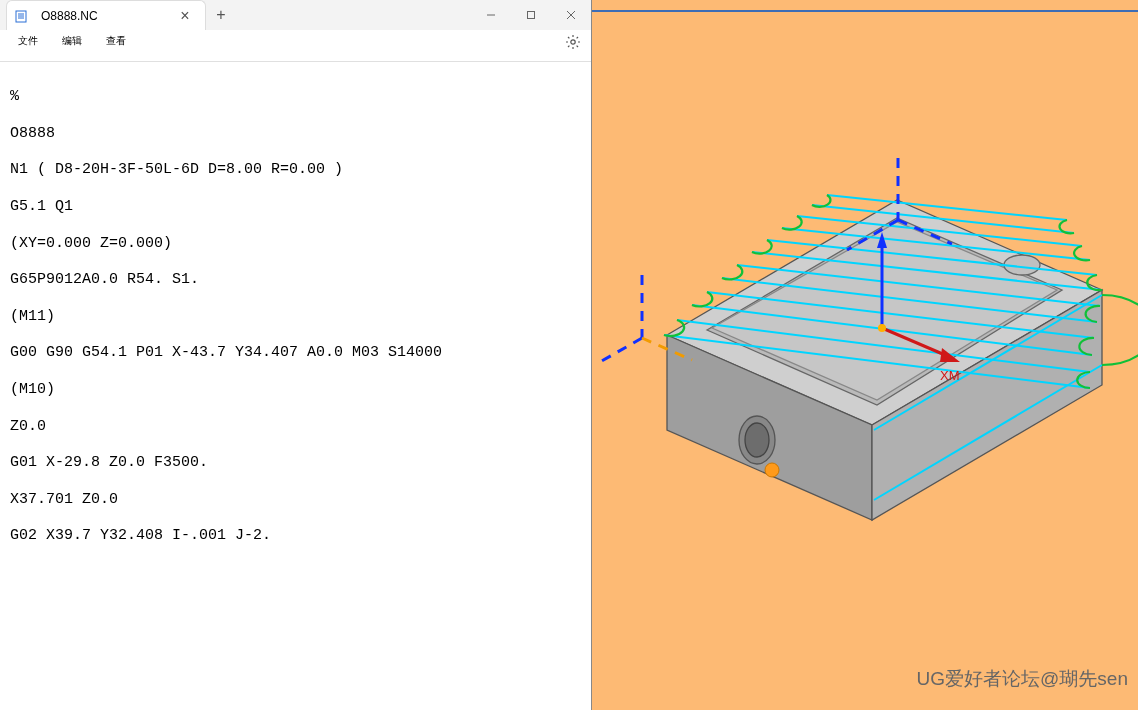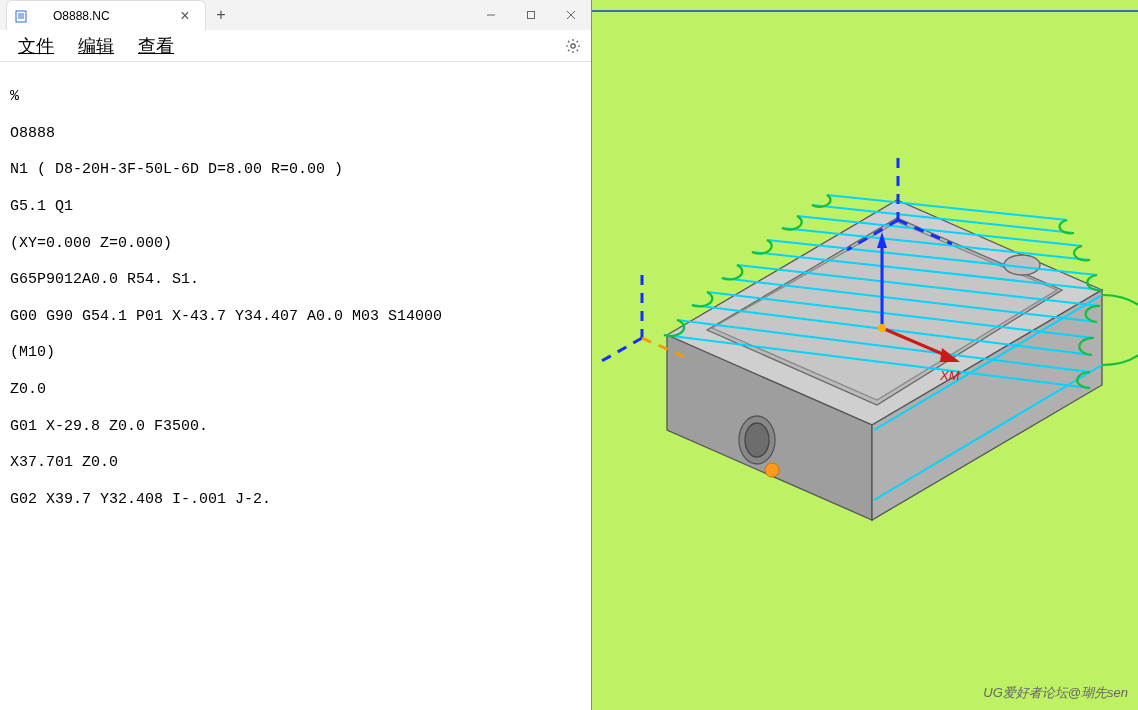--- a/index.html
+++ b/index.html
@@ -29,21 +29,21 @@
 .tab {
   height: 30px;
   padding: 0 12px 0 8px;
   display: flex;
   align-items: center;
   background: #fff;
   border-top-right-radius: 6px;
   border-top-left-radius: 6px;
   border: 1px solid #ddd;
   border-bottom: none;
-  gap: 24px;
+  gap: 12px;
   margin-left: 6px;
   min-width: 200px;
 }
 .tab-icon {
   width: 14px; height: 14px;
   display:flex;align-items:center;justify-content:center;
 }
 .tab-title { font-size: 12px; flex:1; }
 .tab-close {
   width: 16px; height:16px;
@@ -58,25 +58,24 @@
 .win-controls {
   margin-left:auto; display:flex; height:30px;
 }
 .win-btn {
   width: 40px; height:30px;
   display:flex;align-items:center;justify-content:center;
   color:#888; cursor:pointer;
 }
 .menubar {
   height: 32px;
-  display:flex; align-items:center;
+  display:flex; align-items:flex-start;
   padding: 0 6px;
   border-bottom: 1px solid #e0e0e0;
-  font-size: 18px;
-  text-decoration: underline;
+  font-size: 10px;
 }
 .menu-item { padding: 4px 12px; cursor:pointer; }
 .gear {
   margin-left:auto; width:24px;height:24px;
   display:flex;align-items:center;justify-content:center;
   color:#555; cursor:pointer;
 }
 .editor {
   flex:1; overflow:hidden;
   padding: 8px 10px 0 10px;
@@ -96,29 +95,28 @@
   border-radius:6px;
 }
 .scrollbar-thumb {
   position:absolute;
   left:1px; right:1px;
   top:2px; height:60px;
   background:#c0c0c0;
   border-radius:5px;
 }
 .right-pane {
-  flex:1; position:relative; background:#bef264;font-style:italic;
+  flex:1; position:relative; background:#fdba74;
 }
 .watermark {
   position:absolute;
-  bottom:8px; right:10px;
-  font-size:13px;
+  bottom:18px; right:10px;
+  font-size:19px;
   color:#666;
   font-family:"Microsoft YaHei",sans-serif;
-  font-style:italic;
 }
 .right-top-border {
   position:absolute; top:10px; left:0; right:0;
   border-top: 2px solid #3d6db5;
 }
 </style>
 </head>
 <body>
 
 <div class="left-pane">
@@ -177,20 +175,21 @@
     </div>
   </div>
 
   <div class="editor">
 <span class="code-line">%</span>
 <span class="code-line">O8888</span>
 <span class="code-line">N1 ( D8-20H-3F-50L-6D D=8.00 R=0.00 )</span>
 <span class="code-line">G5.1 Q1</span>
 <span class="code-line">(XY=0.000 Z=0.000)</span>
 <span class="code-line">G65P9012A0.0 R54. S1.</span>
+<span class="code-line">(M11)</span>
 <span class="code-line">G00 G90 G54.1 P01 X-43.7 Y34.407 A0.0 M03 S14000</span>
 <span class="code-line">(M10)</span>
 <span class="code-line">Z0.0</span>
 <span class="code-line">G01 X-29.8 Z0.0 F3500.</span>
 <span class="code-line">X37.701 Z0.0</span>
 <span class="code-line">G02 X39.7 Y32.408 I-.001 J-2.</span>
 
 
 
 

